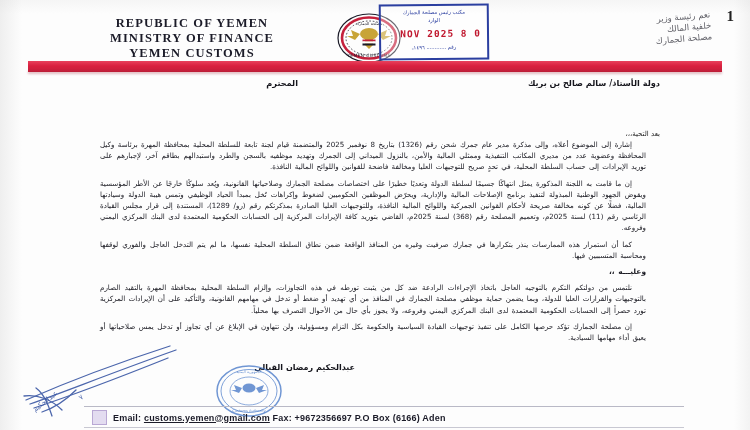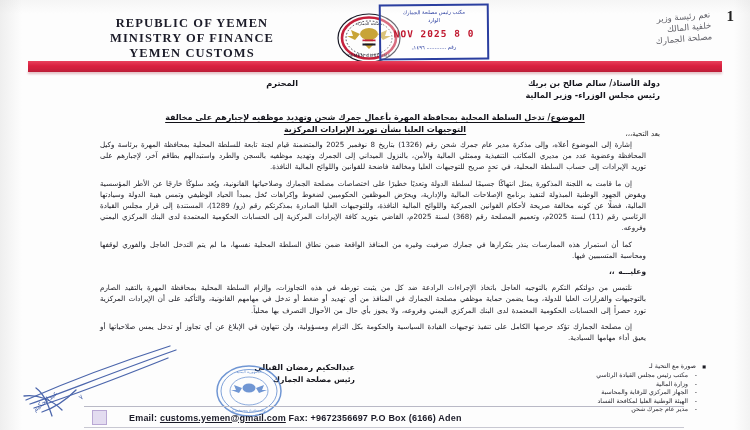--- a/index.html
+++ b/index.html
@@ -101,21 +101,20 @@
     font-size: 5.2px;
     color: #2b3fa0;
     font-family: "DejaVu Sans", sans-serif;
     letter-spacing: .3px;
   }
   .rs-l1 { top: 3px; }
   .rs-l2 { top: 11px; }
   .rs-date {
     position: absolute;
     top: 22px; left: 6px; right: 6px;
-    text-align: center;
     font-family: "DejaVu Sans Mono", monospace;
     font-size: 9.5px;
     font-weight: bold;
     color: #c0182f;
     letter-spacing: 1px;
   }
   .rs-l4 { top: 38px; font-size: 5.5px; }
 
   
   .margin-note {
@@ -302,21 +301,21 @@
     background: #b9b9c6;
   }
   .footer {
     position: absolute;
     left: 84px;
     top: 410px;
     right: 66px;
     direction: ltr;
     display: flex;
     align-items: center;
-    gap: 22px;
+    gap: 6px;
     padding-left: 8px;
   }
   .footer-swatch {
     width: 13px; height: 13px;
     background: #e3dcf0;
     border: 1px solid #b9a8d4;
     flex: 0 0 auto;
   }
   .footer-text {
     font-family: "Liberation Sans", sans-serif;
@@ -380,29 +379,24 @@
   <div class="margin-note">
     <span>نعم رئيسة وزير</span>
     <span>خلفية المالك</span>
     <span>مصلحة الجمارك</span>
   </div>
 
   <div class="red-bar"></div>
 
   <div class="addressee">
     <div class="a-line">دولة الأستاذ/ سالم صالح بن بريك</div>
-    <div class="a-line">رئيس مجلس الوزراء- وزير المالية</div>
   </div>
   <div class="honorific">المحترم</div>
   <div class="greeting">بعد التحية،،،</div>
 
-  <div class="subject">
-    <div class="s-line">الموضوع/ تدخل السلطة المحلية بمحافظة المهرة بأعمال جمرك شحن وتهديد موظفيه لإجبارهم على مخالفة</div>
-    <div class="s-line">التوجيهات العليا بشأن توريد الإيرادات المركزية</div>
-  </div>
 
   <div class="body">
     <p>إشارة إلى الموضوع أعلاه، وإلى مذكرة مدير عام جمرك شحن رقم (1326) بتاريخ 8 نوفمبر 2025 والمتضمنة قيام لجنة تابعة للسلطة المحلية بمحافظة المهرة برئاسة وكيل المحافظة وعضوية عدد من مديري المكاتب التنفيذية وممثلي المالية والأمن، بالنزول الميداني إلى الجمرك وتهديد موظفيه بالسجن والطرد واستبدالهم بطاقم آخر، لإجبارهم على توريد الإيرادات إلى حساب السلطة المحلية، في تحدٍ صريح للتوجيهات العليا ومخالفة فاضحة للقوانين واللوائح المالية النافذة.</p>
     <p>إن ما قامت به اللجنة المذكورة يمثل انتهاكًا جسيمًا لسلطة الدولة وتعديًا خطيرًا على اختصاصات مصلحة الجمارك وصلاحياتها القانونية، ويُعد سلوكًا خارجًا عن الأطر المؤسسية ويقوض الجهود الوطنية المبذولة لتنفيذ برنامج الإصلاحات المالية والإدارية، ويحرّض الموظفين الحكوميين لضغوط وإكراهات تُخل بمبدأ الحياد الوظيفي وتمس هيبة الدولة وسيادتها المالية، فضلًا عن كونه مخالفة صريحة لأحكام القوانين الجمركية واللوائح المالية النافذة، وللتوجيهات العليا الصادرة بمذكرتكم رقم (رو/ 1289)، المستندة إلى قرار مجلس القيادة الرئاسي رقم (11) لسنة 2025م، وتعميم المصلحة رقم (368) لسنة 2025م، القاضي بتوريد كافة الإيرادات المركزية إلى الحسابات الحكومية المعتمدة لدى البنك المركزي اليمني وفروعه.</p>
     <p>كما أن استمرار هذه الممارسات ينذر بتكرارها في جمارك صرفيت وغيره من المنافذ الواقعة ضمن نطاق السلطة المحلية نفسها، ما لم يتم التدخل العاجل والفوري لوقفها ومحاسبة المتسببين فيها.</p>
     <p class="no-indent">
       <span class="lead">وعليـــه ،،</span>
     </p>
     <p>نلتمس من دولتكم التكرم بالتوجيه العاجل باتخاذ الإجراءات الرادعة ضد كل من يثبت تورطه في هذه التجاوزات، وإلزام السلطة المحلية بمحافظة المهرة بالتقيد الصارم بالتوجيهات والقرارات العليا للدولة، وبما يضمن حماية موظفي مصلحة الجمارك في المنافذ من أي تهديد أو ضغط أو تدخل في مهامهم القانونية، والتأكيد على أن الإيرادات المركزية تورد حصراً إلى الحسابات الحكومية المعتمدة لدى البنك المركزي اليمني وفروعه، ولا يجوز بأي حال من الأحوال التصرف بها محلياً.</p>
     <p>إن مصلحة الجمارك تؤكد حرصها الكامل على تنفيذ توجيهات القيادة السياسية والحكومة بكل التزام ومسؤولية، ولن تتهاون في الإبلاغ عن أي تجاوز أو تدخل يمس صلاحياتها أو يعيق أداء مهامها السيادية.</p>
@@ -420,50 +414,39 @@
       </g>
       <g fill="#2d4c9e" opacity="0.8" font-family="DejaVu Sans, sans-serif" font-size="7">
         <text x="40" y="56" transform="rotate(-38 40 56)">عبدالحكيم</text>
         <text x="66" y="60" transform="rotate(-38 66 60)">٧</text>
       </g>
     </svg>
   </div>
 
   <div class="signature">
     <div class="sig-name">عبدالحكيم رمضان القبالي</div>
-    <div class="sig-title">رئيس مصلحة الجمارك</div>
   </div>
 
   <div class="seal">
     <svg viewBox="0 0 74 58" width="74" height="58" aria-hidden="true">
       <g opacity="0.72" fill="none" stroke="#3a6fc4">
         <ellipse cx="37" cy="29" rx="32" ry="25" stroke-width="1.5"></ellipse>
         <ellipse cx="37" cy="29" rx="28" ry="21.5" stroke-width="0.9"></ellipse>
         <ellipse cx="37" cy="29" rx="19" ry="14" stroke-width="0.8"></ellipse>
       </g>
       <g fill="#3a6fc4" opacity="0.72">
         <ellipse cx="37" cy="26" rx="6.5" ry="4.5"></ellipse>
         <path d="M30 26 L22 23 L24 28 L19 28 L27 31 Z"></path>
         <path d="M44 26 L52 23 L50 28 L55 28 L47 31 Z"></path>
         <text x="37" y="11" font-size="3.6" font-family="DejaVu Sans, sans-serif" text-anchor="middle">الجمهورية اليمنية</text>
         <text x="37" y="50" font-size="3.6" font-family="DejaVu Sans, sans-serif" text-anchor="middle">Customs Authority</text>
       </g>
     </svg>
   </div>
 
-  <div class="cc">
-    <div class="cc-head">صورة مع التحية لـ</div>
-    <ul>
-      <li>مكتب رئيس مجلس القيادة الرئاسي</li>
-      <li>وزارة المالية</li>
-      <li>الجهاز المركزي للرقابة والمحاسبة</li>
-      <li>الهيئة الوطنية العليا لمكافحة الفساد</li>
-      <li>مدير عام جمرك شحن</li>
-    </ul>
-  </div>
 
   <div class="footer-rule"></div>
   <div class="footer">
     <div class="footer-swatch"></div>
     <div class="footer-text">
       <span>Email:</span>
       <span class="email-link">customs.yemen@gmail.com</span>
       <span>Fax:</span>
       <span>+9672356697</span>
       <span>P.O Box (6166) Aden</span>

